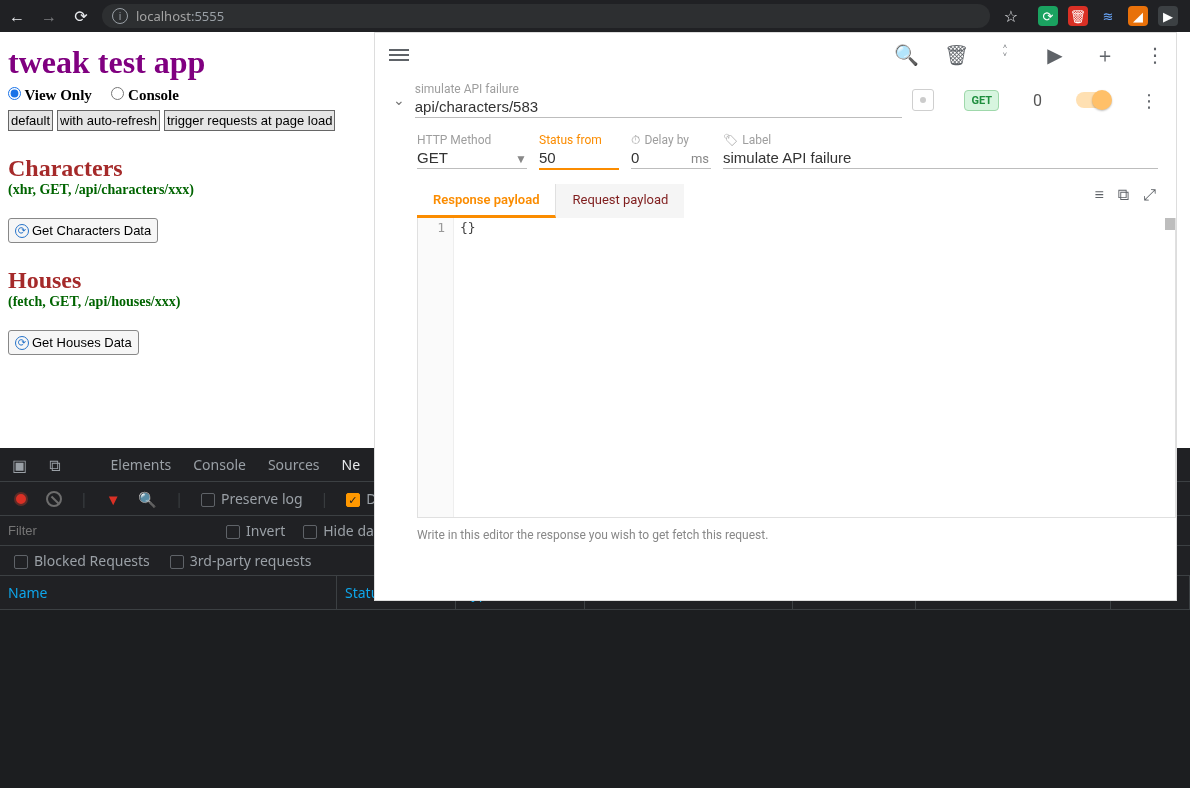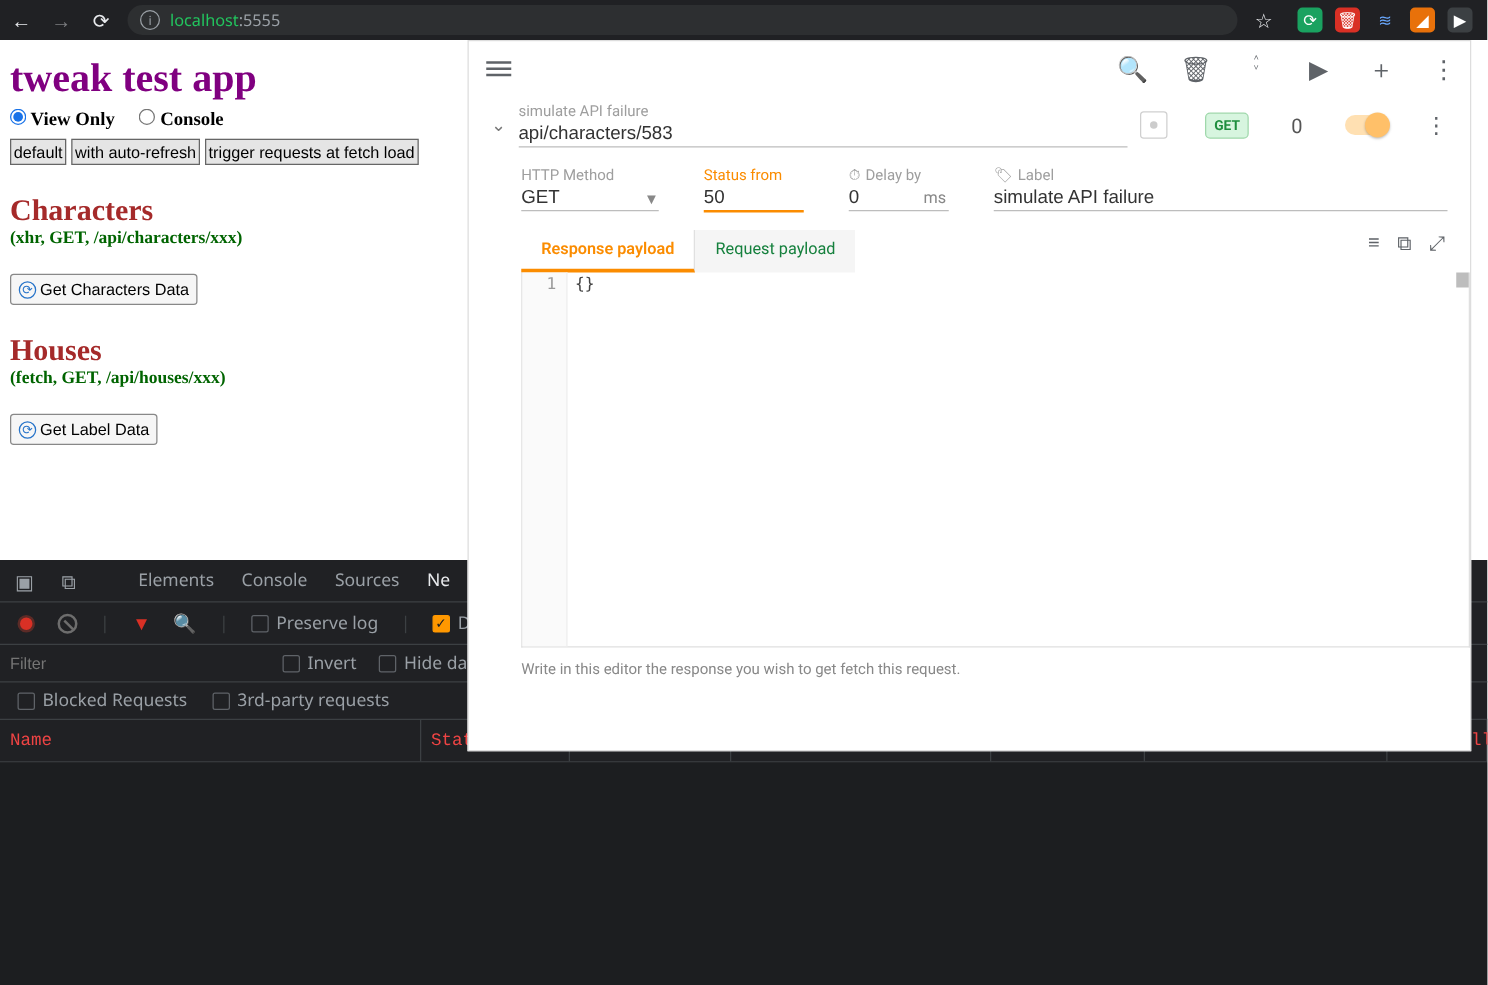--- a/index.html
+++ b/index.html
@@ -25,21 +25,21 @@
     align-items: center;
     padding: 0 10px;
     color: #9aa0a6;
     font-size: 13px;
     gap: 8px;
   }
   .addr .info-ico {
     width: 16px; height: 16px; border: 1.4px solid #9aa0a6; border-radius: 50%;
     display:flex;align-items:center;justify-content:center;font-size:10px;line-height:1;
   }
-  .addr .host-a { color: #22c55e; text-align: right; }
+  .addr .host-a { color: #a3a3a3; text-align: right; }
   .addr .host-b { color: #9aa0a6; }
   .chrome .ext-icons { display:flex; align-items:center; gap:10px; padding:0 6px; }
   .ext { width:20px;height:20px;border-radius:4px;display:flex;align-items:center;justify-content:center;font-size:13px;color:#fff; }
 
   
   .page {
     position: relative;
     height: calc(788px - 32px);
     background: #fff;
   }
@@ -78,21 +78,21 @@
   .chk { width:14px;height:14px;border:1.5px solid #5f6368;border-radius:2px;display:inline-block;vertical-align:middle;margin-right:6px; }
   .chk.checked { background:#ff9800;border-color:#ff9800;position:relative; }
   .chk.checked::after { content:"✓"; color:#202124; font-size:11px; position:absolute; top:-2px; left:1px; }
 
   .dt-filterbar { height:30px; display:flex; align-items:center; gap:18px; padding:0 8px; border-bottom:1px solid #3c4043; font-size:14px;}
   .dt-filter-input { background:transparent;border:none;color:#9aa0a6;font-size:13px;width:200px;outline:none; }
 
   .dt-block { height:30px; display:flex; align-items:center; gap:20px; padding:0 14px; border-bottom:1px solid #3c4043; font-size:14px;}
 
   .dt-headers { height:34px; display:flex; border-bottom:1px solid #3c4043; font-size:14px; }
-  .dt-headers .col { border-right:1px solid #3c4043; display:flex;align-items:center;padding:0 8px;color:#ef4444;font-family:Liberation Mono, monospace; }
+  .dt-headers .col { border-right:1px solid #3c4043; display:flex;align-items:center;padding:0 8px;color:#0ea5e9; }
   .dt-body { flex:1; background:#1c1e20; height:calc(340px - 34px - 34px - 30px - 30px - 34px); }
 
   
   .panel {
     position:absolute; top:0; left:374px; right:13px; height:569px;
     background:#fff; border:1px solid #ddd;
     display:flex; flex-direction:column;
     font-family: Roboto, system-ui, Arial, sans-serif;
     color:#424242;
   }
@@ -118,36 +118,36 @@
     background:#d7f5df;border:1px solid #9fd8ab;color:#1e8e3e;border-radius:4px;
     font-size:11px;font-weight:700;padding:3px 6px; margin-left:20px;
   }
   .req-count { margin-left:24px; color:#555; font-size:16px; }
   .switch {
     width:34px;height:16px;background:#ffe0b2;border-radius:10px;position:relative;margin-left:24px;
   }
   .switch::after { content:"";position:absolute;right:-2px;top:-2px;width:20px;height:20px;border-radius:50%;background:#ffc069;box-shadow:0 1px 2px rgba(0,0,0,.25); }
   .v-dots { margin-left:20px;color:#5f6368;font-size:18px;cursor:pointer; }
 
-  .fields { display:flex; gap:36px; padding:10px 18px 0 42px; }
+  .fields { display:flex; gap:12px; padding:10px 18px 0 42px; }
   .field { display:flex;flex-direction:column;font-size:12px;color:#9e9e9e; }
   .field .head { display:flex;align-items:center;gap:4px; }
   .field-in { font-size:15px;color:#333;border:none;border-bottom:1px solid #bdbdbd;outline:none;padding:2px 0;background:transparent; }
   .f-method { width:110px; position:relative; }
   .f-method .drop { position:absolute;right:0;bottom:4px;color:#888;font-size:12px; }
   .f-status { width:80px; }
   .f-status .head { color:#fb8c00; }
   .f-status .field-in { border-bottom:2px solid #fb8c00; }
   .f-delay { width:80px; }
   .f-delay .unit { align-self:flex-end;color:#888;font-size:13px;margin-top:-18px;margin-right:2px; }
   .f-label { flex:1; }
 
   .subtabs { display:flex; margin:14px 0 0 42px; }
   .subtab {
-    padding:8px 16px; font-size:13px; color:#15803d; background:#f5f5f5;
+    padding:8px 16px; font-size:13px; color:#7f1d1d; background:#f5f5f5;
     border-right:1px solid #e0e0e0; cursor:pointer;
   }
   .subtab.active { color:#fb8c00; font-weight:600; border-bottom:3px solid #fb8c00; background:#fff; }
   .subtab:last-child { border-right:none; }
   .subtabs-ico { margin-left:auto; display:flex; gap:14px; align-items:center; padding-right:20px; color:#5f6368; font-size:16px; }
 
   .editor {
     margin:0 0 0 42px; border:1px solid #e0e0e0; border-top:none; height:300px;
     display:flex; font-family: ui-monospace, Menlo, monospace; font-size:13px;
     position:relative;
@@ -187,35 +187,35 @@
   <div class="webapp">
     <h1>tweak test app</h1>
     <div class="radio-row">
       <label><input type="radio" checked="" style=""> <span>View Only</span></label>
       &nbsp;&nbsp;
       <label><input type="radio" style=""> <span>Console</span></label>
     </div>
     <div class="btnrow" id="btnrow">
         <button>default</button>
         <button>with auto-refresh</button>
-        <button>trigger requests at fetch load</button>
+        <button>trigger requests at page load</button>
       </div>
 
     <div class="sec-h">Characters</div>
     <div class="sec-sub">(xhr, GET, /api/characters/xxx)</div>
     <button class="action-btn">
       <span class="action-ico">⟳</span>
         <span>Get Characters Data</span>
     </button>
 
     <div class="sec-h">Houses</div>
     <div class="sec-sub">(fetch, GET, /api/houses/xxx)</div>
     <button class="action-btn">
       <span class="action-ico">⟳</span>
-        <span>Get Label Data</span>
+        <span>Get Houses Data</span>
     </button>
   </div>
 
   <div class="devtools">
     <div class="dt-tabs">
       <span class="pane-ico">▣</span>
       <span class="pane-ico">⧉</span>
       <span style="width:6px"></span>
       <span class="tab">Elements</span>
       <span class="tab">Console</span>

